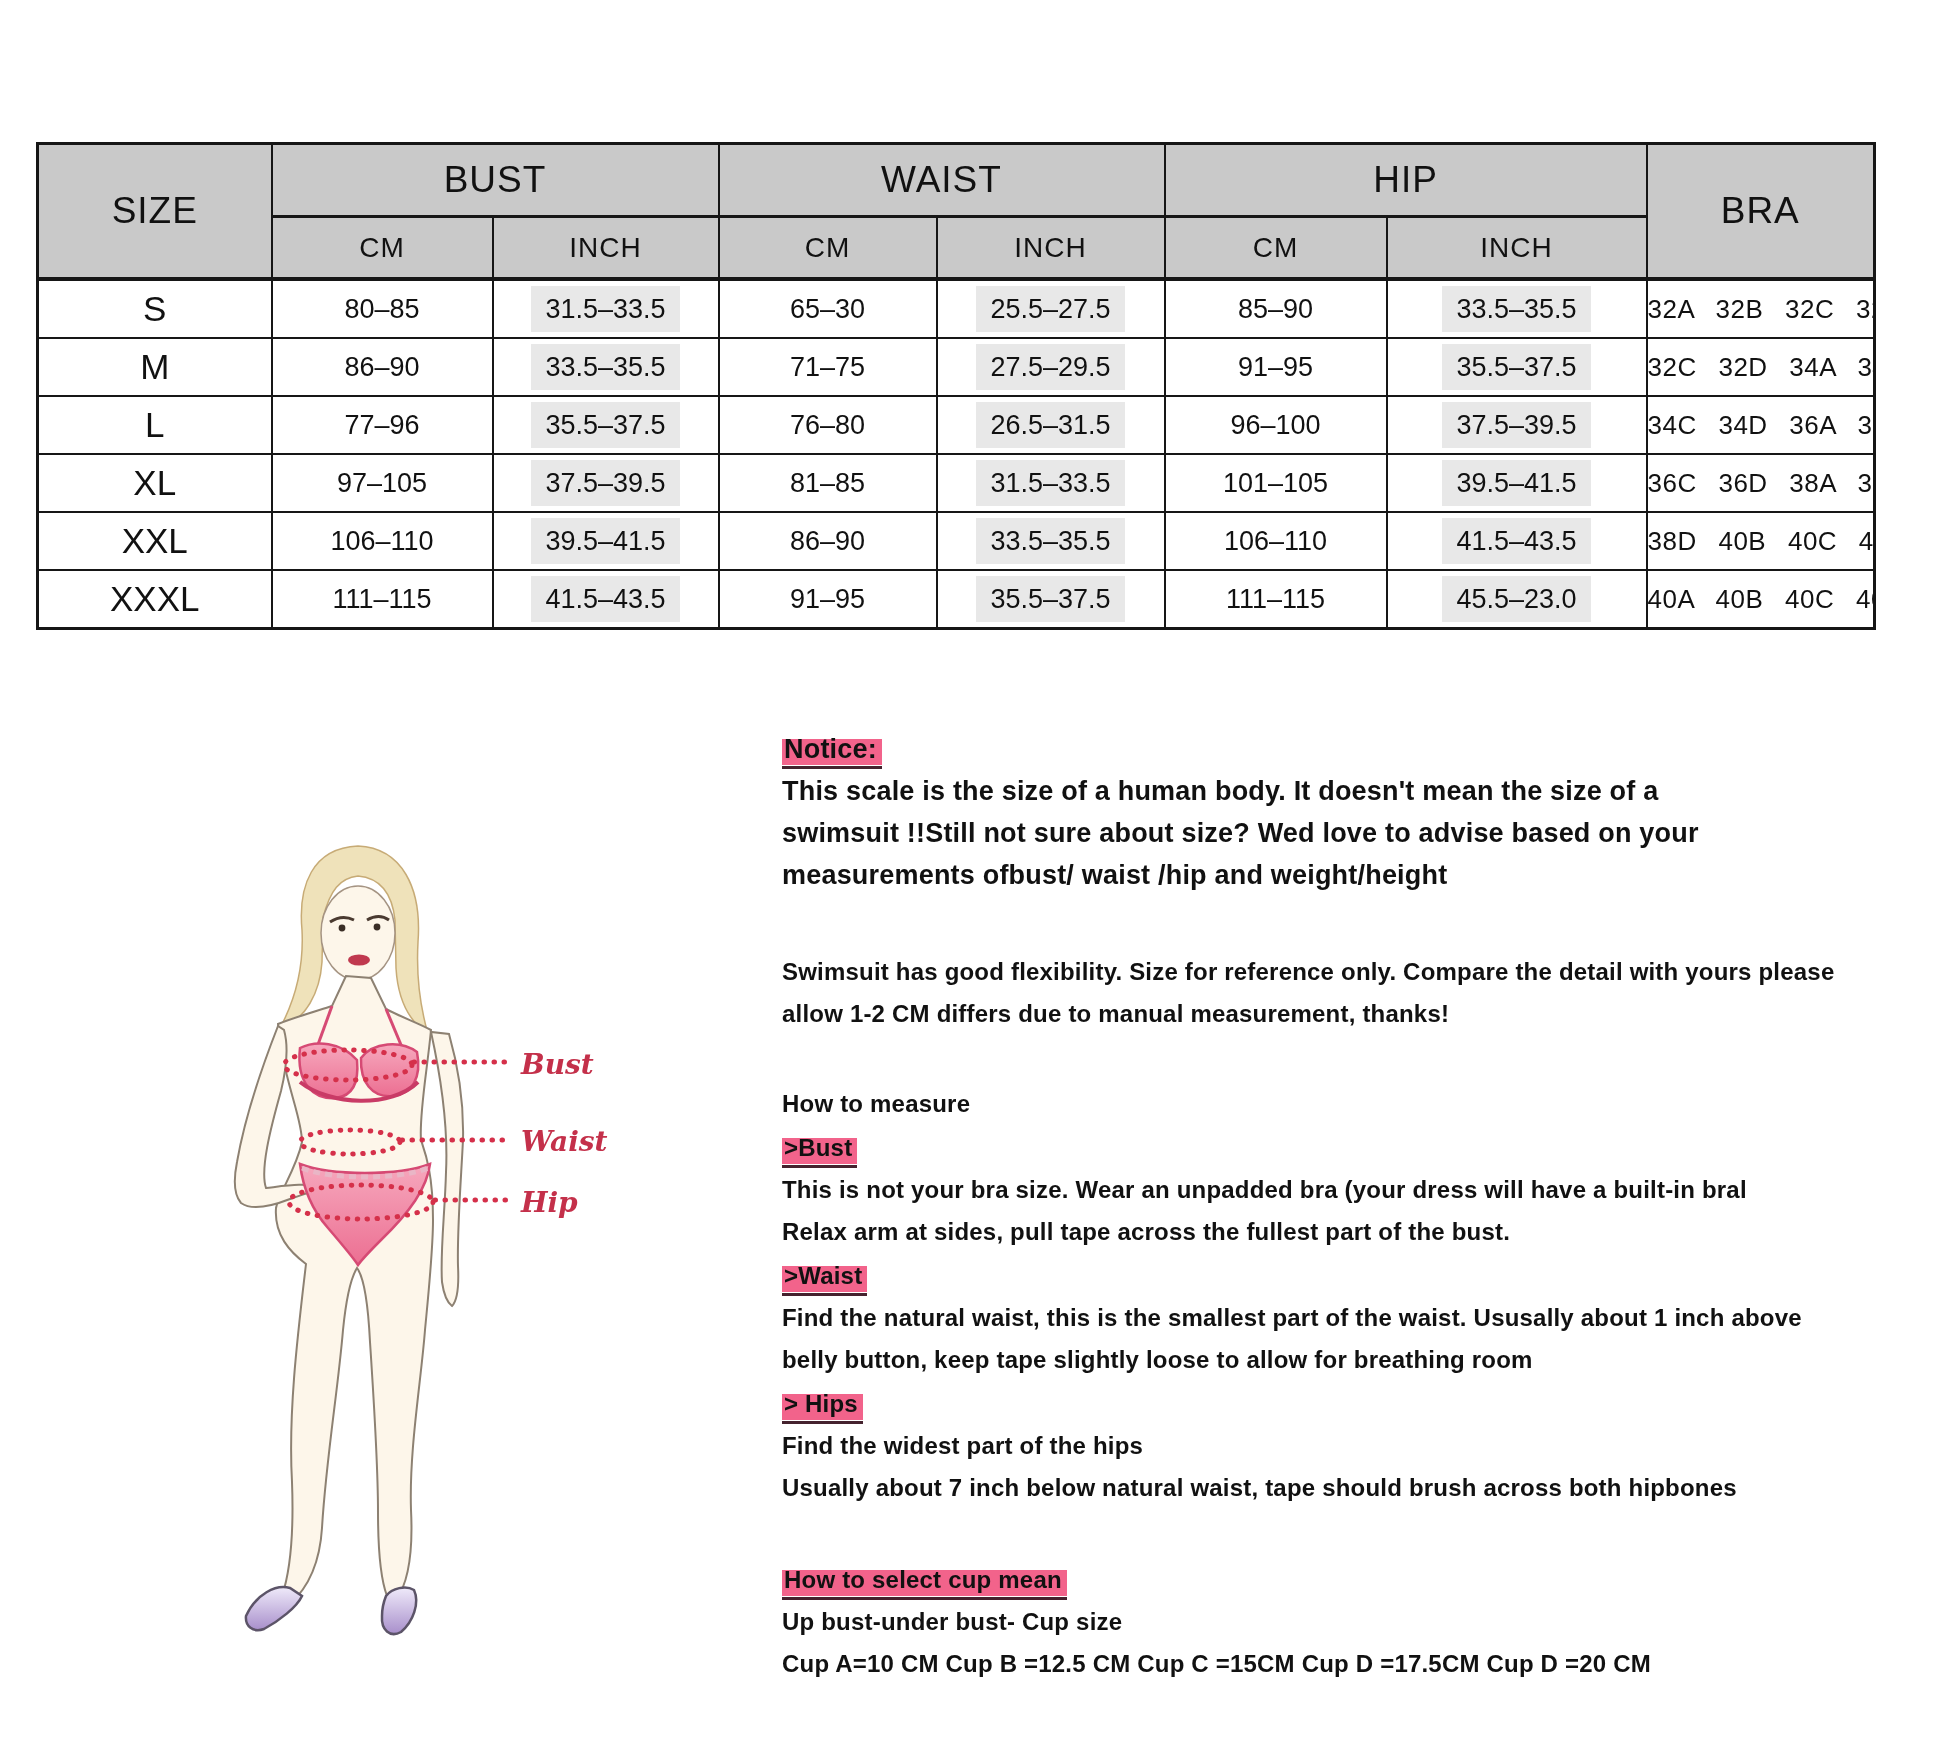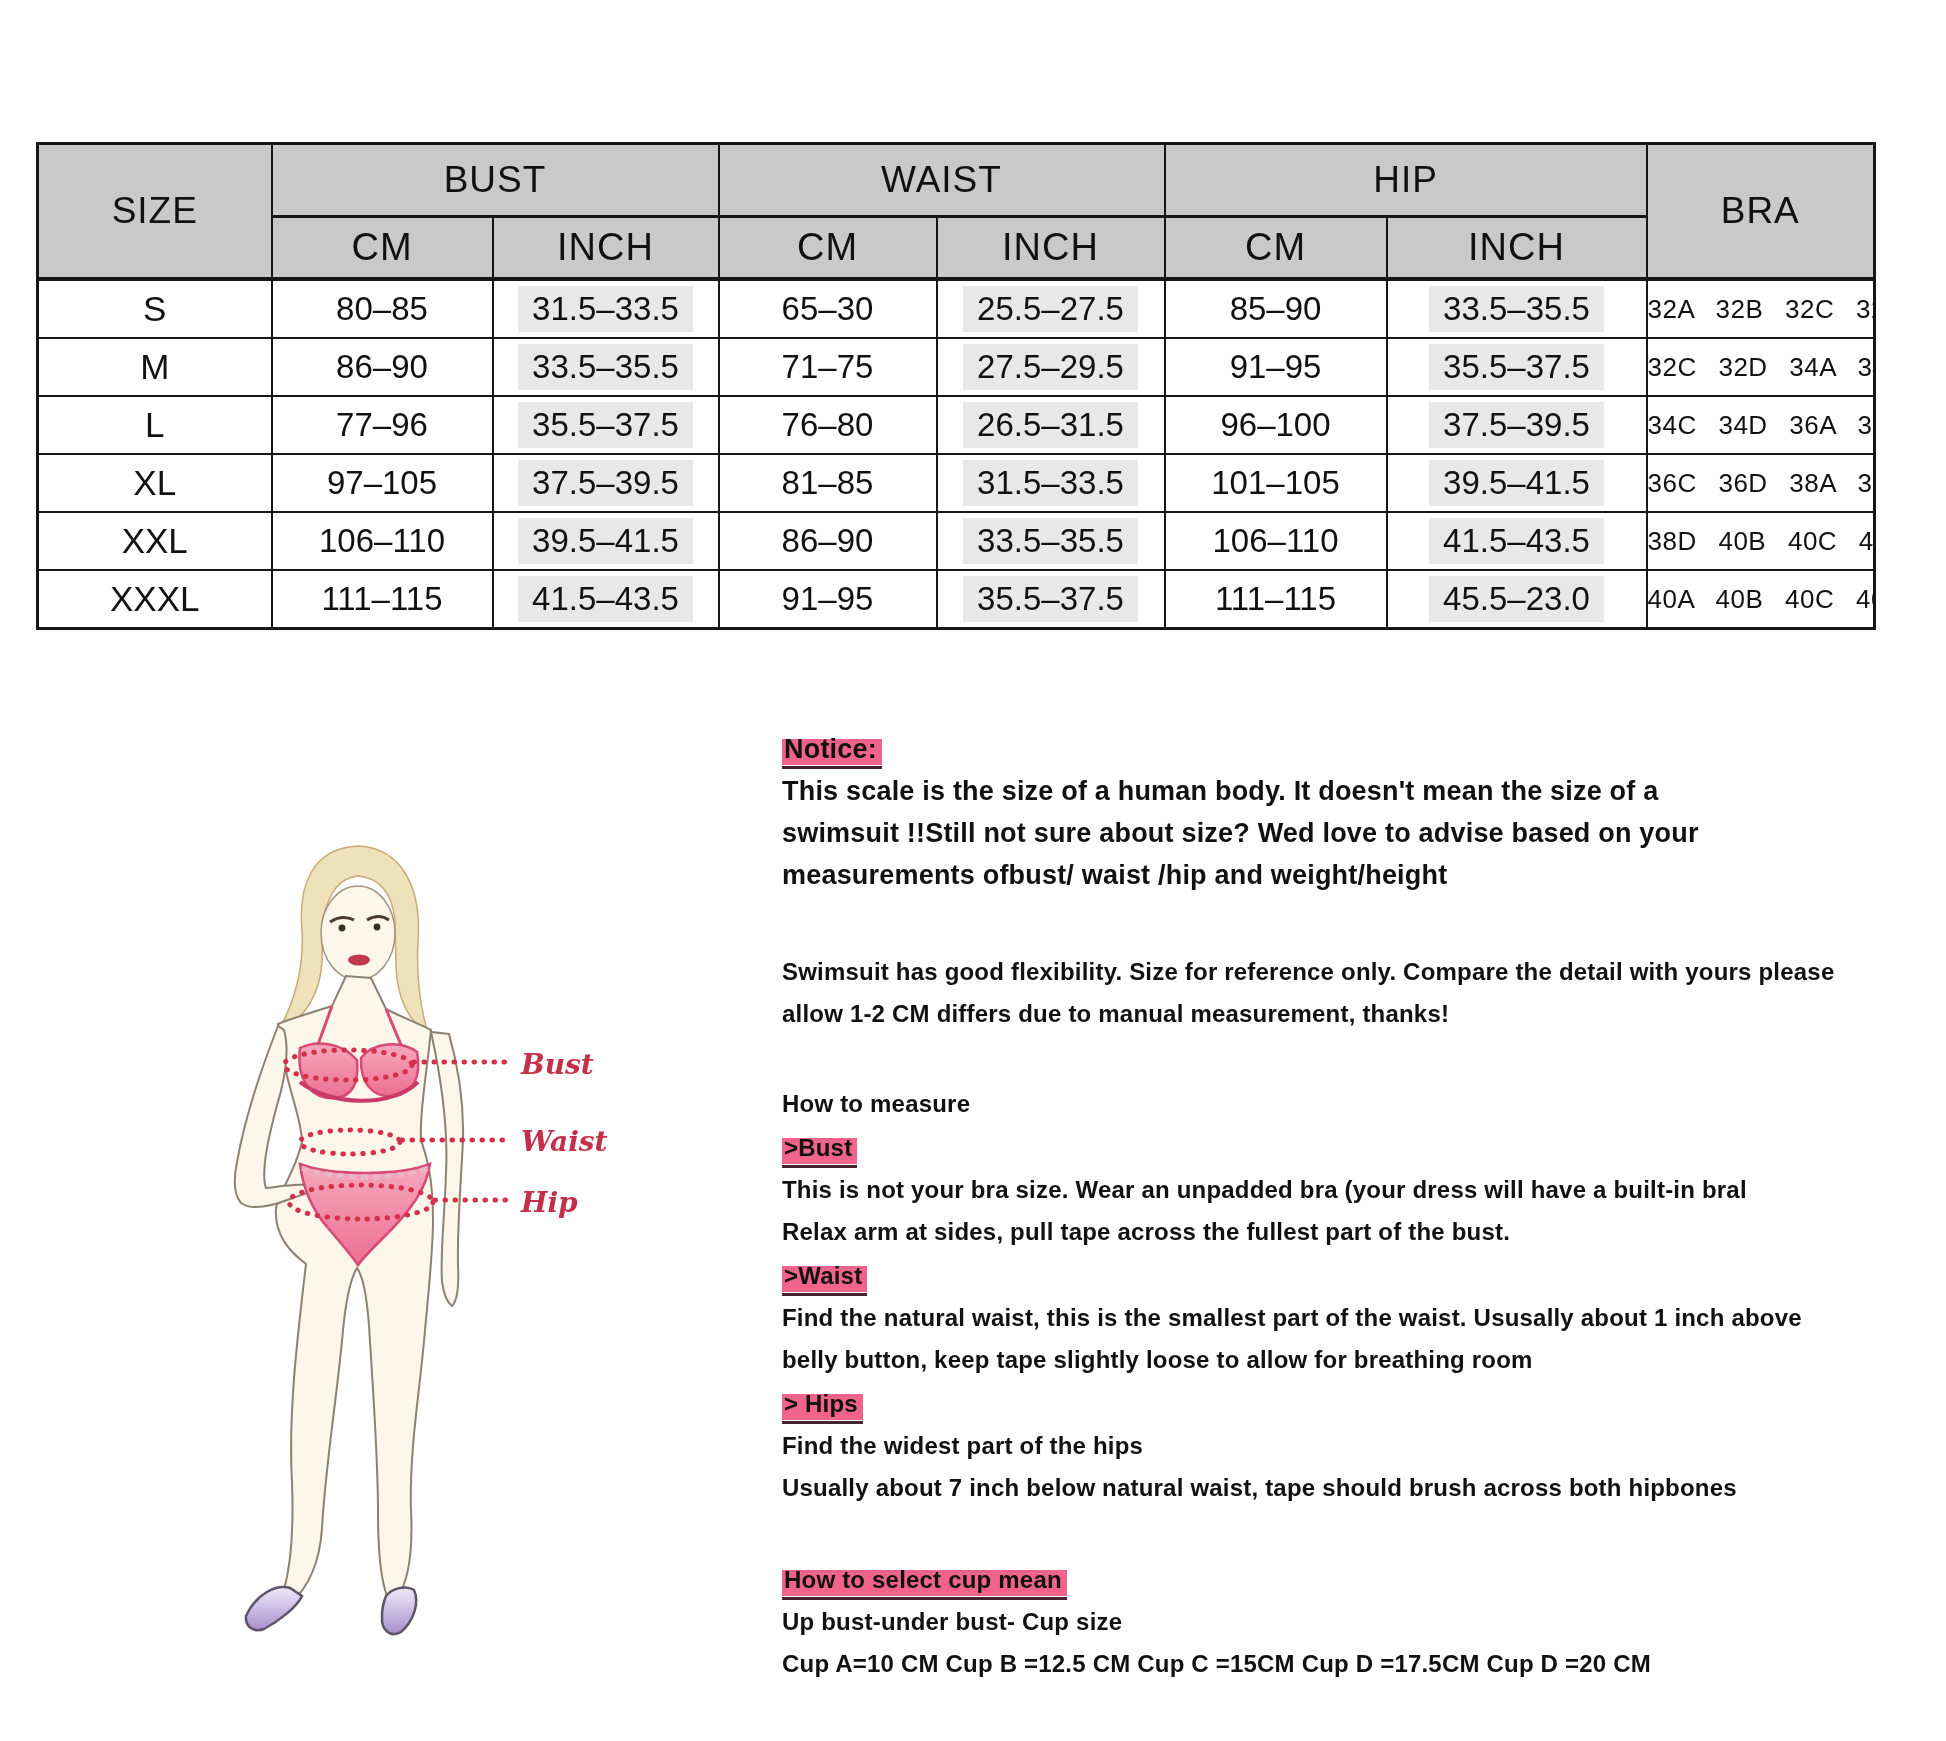--- a/index.html
+++ b/index.html
@@ -7,24 +7,24 @@
         font-family:"Liberation Sans",sans-serif;color:#111;}
 
   
   table.size-table{position:absolute;left:36px;top:142px;width:1837px;
     border-collapse:collapse;table-layout:fixed;
     border:3px solid #161616;padding-left:20px;}
   .size-table th,.size-table td{border:2px solid #161616;text-align:center;vertical-align:middle;
     font-weight:normal;padding:0;white-space:nowrap;overflow:hidden;}
   .size-table thead th{background:#c9c9c9;font-size:37px;letter-spacing:1px;}
   .size-table thead tr.r1 th{height:70px;}
-  .size-table thead tr.r2 th{height:59px;font-size:38px;}
+  .size-table thead tr.r2 th{height:59px;font-size:28px;}
   .size-table thead th.grp{border-bottom-width:3px;}
   .size-table thead{border-bottom:4px solid #161616;}
-  .size-table tbody td{height:56px;font-size:33px;background:#fff;}
+  .size-table tbody td{height:56px;font-size:27px;background:#fff;}
   .size-table tbody td.szc{font-size:35px;}
   .size-table tbody td.inch span{background:#e8e8e8;padding:3px 14px;display:inline-block;line-height:40px;}
   .size-table tbody td.bra{font-size:26px;letter-spacing:.5px;word-spacing:14px;}
 
   
   .notice{position:absolute;left:782px;top:726px;width:1170px;font-weight:bold;
     font-size:24px;line-height:42px;letter-spacing:.2px;}
   .notice .big{font-size:27px;}
   .hl{background:linear-gradient(transparent 22%,#f2638b 22%,#f2638b 96%,transparent 96%);
       border-bottom:3px solid #45222e;padding:0 5px 0 2px;display:inline-block;line-height:34px;margin-top:6px;}

